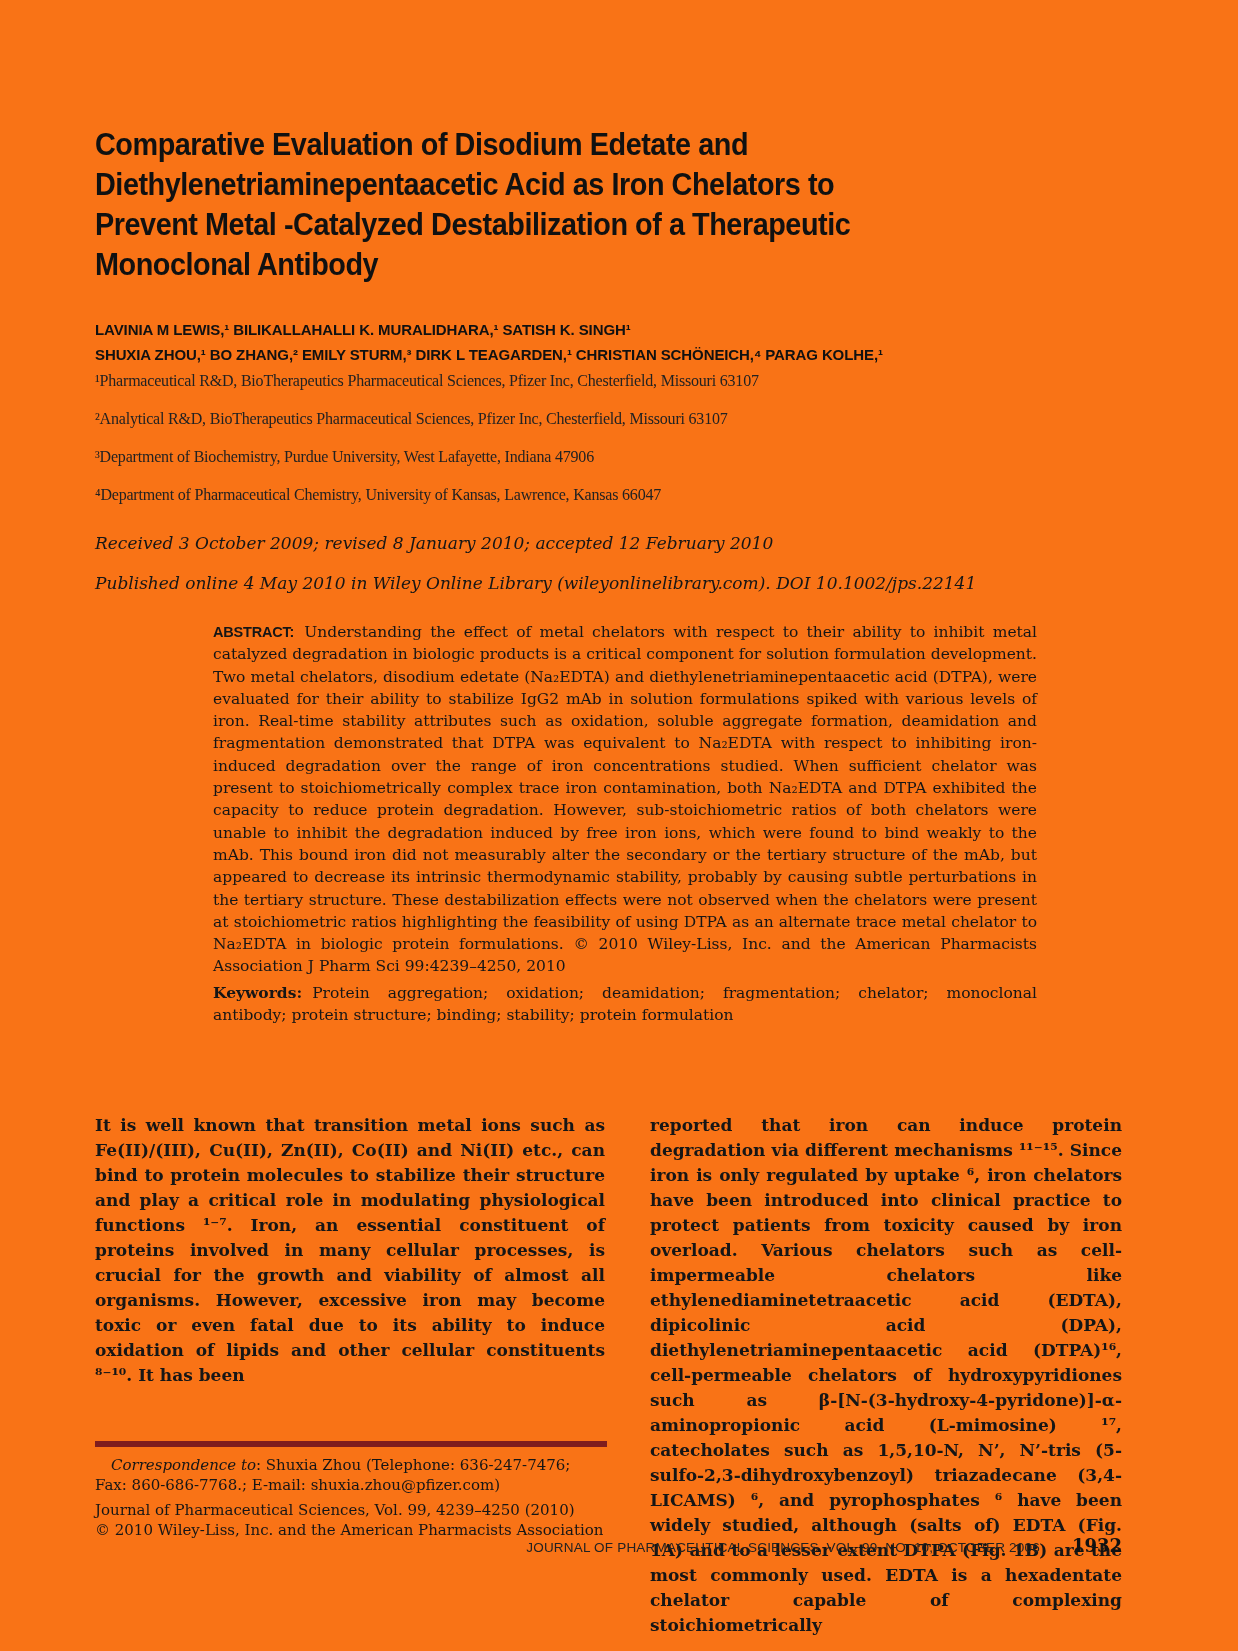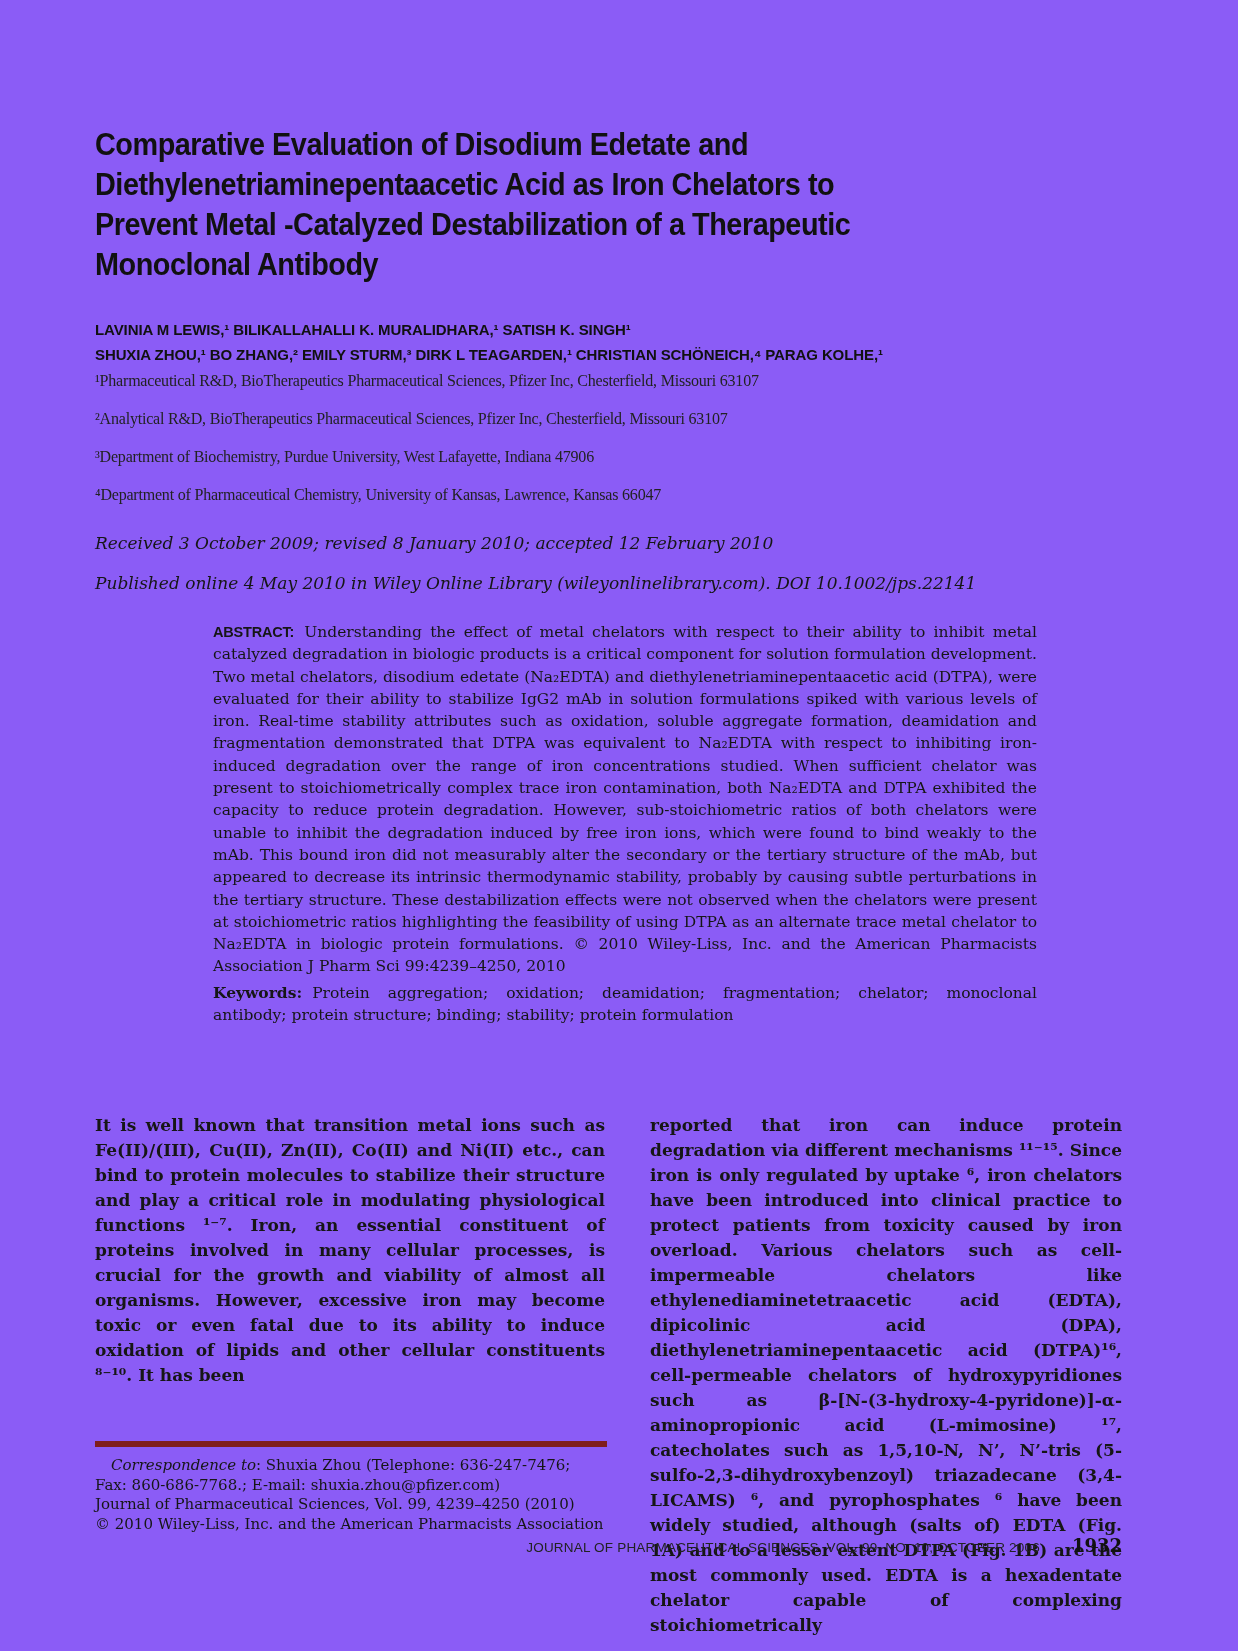--- a/index.html
+++ b/index.html
@@ -1,20 +1,20 @@
 <!DOCTYPE html>
 <html><head>
 <meta charset="utf-8">
 <style>
   * { margin:0; padding:0; box-sizing:border-box; }
   html,body { background:#ffffff; }
   .page {
     position:relative;
     width:1238px; height:1651px;
-    background:#8b5cf6;
+    background:#f97316;
     color:#161616;
     font-family:"DejaVu Serif", serif;
     overflow:hidden;
   }
   
   .title-block {
     position:absolute; left:95px; top:124px;
     transform:scaleX(0.90); transform-origin:0 0;
     font-family:"Liberation Sans","DejaVu Sans",sans-serif;
     font-weight:bold; font-size:32px; line-height:40px;
@@ -75,21 +75,21 @@
   .body-para {
     font-size:17px; line-height:25px; text-align:justify;font-weight:bold;
   }
   
   .footnote {
     position:absolute; left:95px; top:1441px; width:512px;
     border-top:6px solid #7f1d1d; padding-top:9px;
     font-size:15px; line-height:19.5px; color:#161616;
   }
   .footnote .corr { text-indent:16px; }
-  .footnote .jline { }
+  .footnote .jline { margin-top:6px; }
   .footnote em { font-style:italic; }
   
   .page-footer {
     position:absolute; right:116px; top:1535px;
     display:flex; align-items:baseline;
   }
   .footer-journal {
     font-family:"Liberation Sans","DejaVu Sans",sans-serif;
     font-size:13.5px; letter-spacing:0.2px; color:#222;
   }

